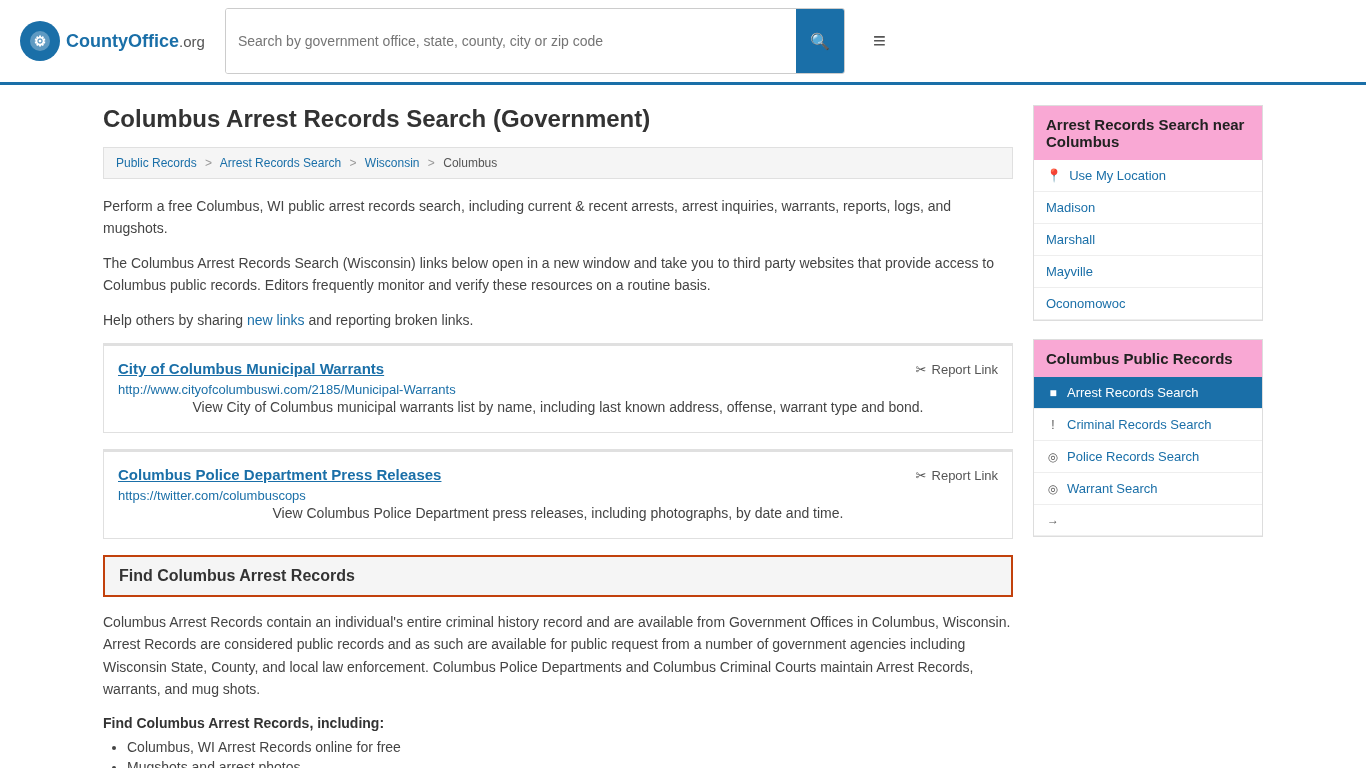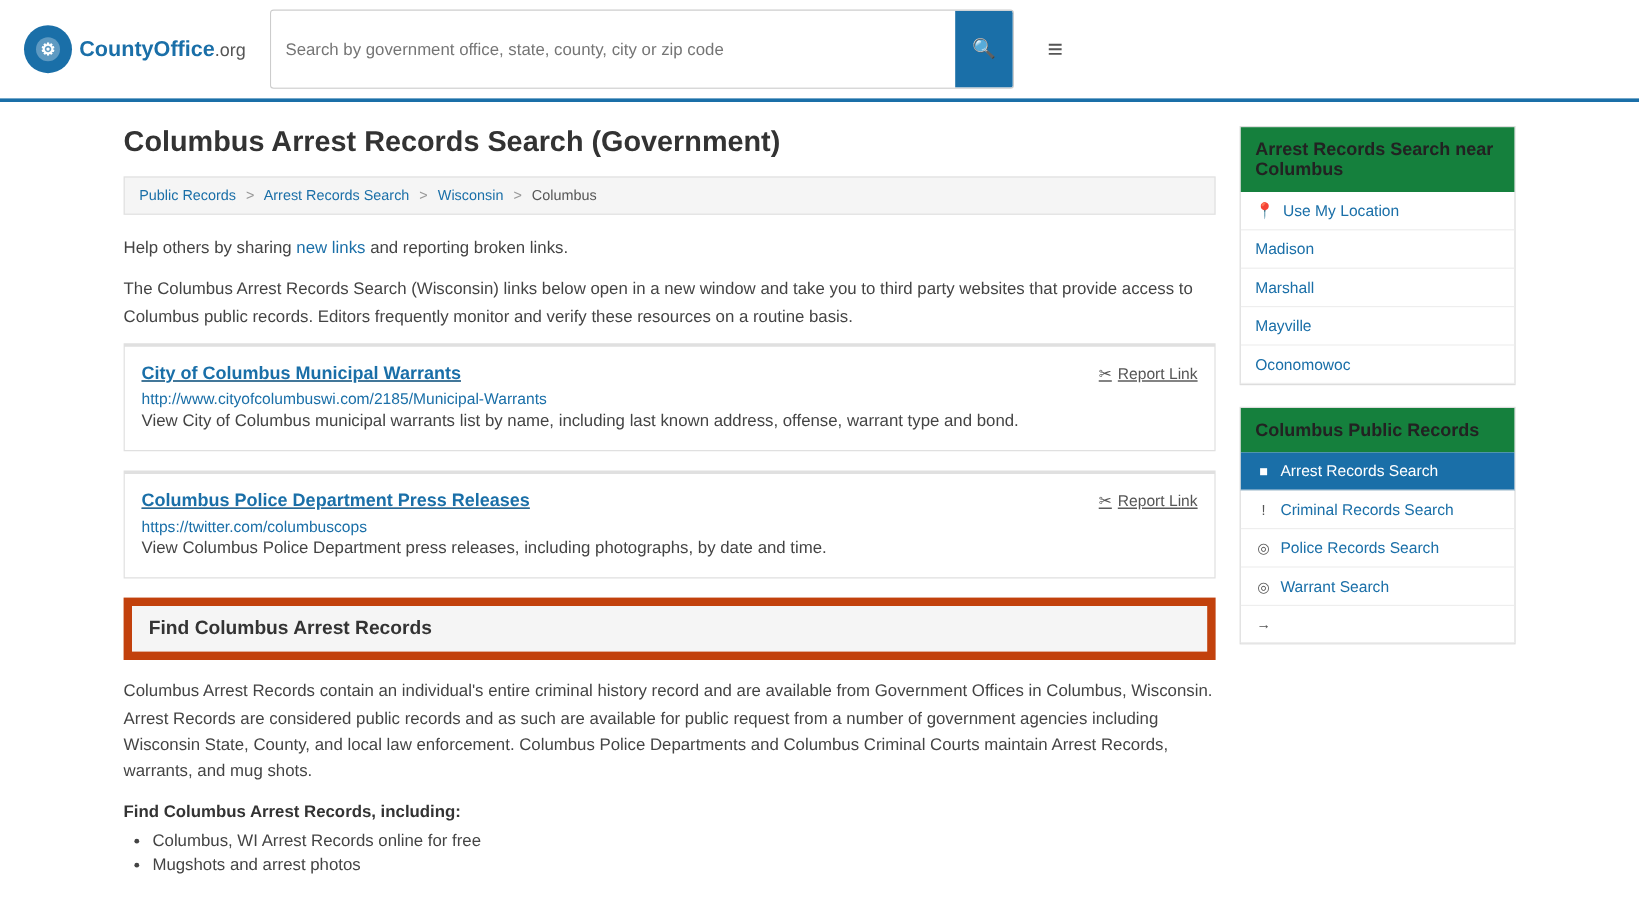--- a/index.html
+++ b/index.html
@@ -116,23 +116,22 @@
     
     .link-card {
       border: 1px solid #e0e0e0;
       border-top: 3px solid #e0e0e0;
       padding: 14px;
       margin-bottom: 16px;
     }
     .link-card-header {
       display: flex;
       justify-content: space-between;
-      align-items: center;
+      align-items: flex-end;
       margin-bottom: 4px;
-      text-decoration: underline;
     }
     .link-card-title {
       font-size: 15px;
       font-weight: bold;
       color: #1a6fa8;
       text-decoration: underline;
       cursor: pointer;
     }
     .report-link-btn {
       display: flex;
@@ -147,26 +146,27 @@
     .link-card-url {
       color: #1a6fa8;
       font-size: 13px;
       margin-bottom: 6px;
       text-decoration: none;
     }
     .link-card-desc {
       color: #444;
       line-height: 1.5;
       font-size: 14px;
+      text-align: center;
     }
 
     
     .section-header {
       background: #f5f5f5;
-      border: 7px solid #c2410c;
+      border: 2px solid #c2410c;
       padding: 10px 14px;
       margin-bottom: 14px;
       margin-top: 10px;
     }
     .section-header h2 {
       font-size: 16px;
       font-weight: bold;
       color: #333;
     }
 
@@ -189,21 +189,21 @@
       margin-bottom: 4px;
       color: #444;
     }
 
     
     #sidebar {
       width: 230px;
       flex-shrink: 0;
     }
     .sidebar-section-header {
-      background: #15803d;
+      background: #f9a8d4;
       padding: 10px 12px;
       font-size: 15px;
       font-weight: bold;
       color: #222;
       margin-bottom: 0;
     }
     .sidebar-box {
       border: 1px solid #ddd;
       margin-bottom: 18px;
     }
@@ -280,24 +280,25 @@
     <div id="breadcrumb">
       <a href="#">Public Records</a>
       <span class="breadcrumb-sep">&gt;</span>
       <a href="#">Arrest Records Search</a>
       <span class="breadcrumb-sep">&gt;</span>
       <a href="#">Wisconsin</a>
       <span class="breadcrumb-sep">&gt;</span>
       <span>Columbus</span>
     </div>
 
+    <p class="desc-text">Perform a free Columbus, WI public arrest records search, including current &amp; recent arrests, arrest inquiries, warrants, reports, logs, and mugshots.</p>
+    <p class="desc-text">The Columbus Arrest Records Search (Wisconsin) links below open in a new window and take you to third party websites that provide access to Columbus public records. Editors frequently monitor and verify these resources on a routine basis.</p>
     <p class="desc-text">
       <span>Help others by sharing </span><a href="#">new links</a><span> and reporting broken links.</span>
     </p>
-    <p class="desc-text">The Columbus Arrest Records Search (Wisconsin) links below open in a new window and take you to third party websites that provide access to Columbus public records. Editors frequently monitor and verify these resources on a routine basis.</p>
 
     <div class="link-card">
       <div class="link-card-header">
         <span class="link-card-title">City of Columbus Municipal Warrants</span>
         <button class="report-link-btn">
           <span>✂</span>
           <span>Report Link</span>
         </button>
       </div>
       <a class="link-card-url" href="#">http://www.cityofcolumbuswi.com/2185/Municipal-Warrants</a>

